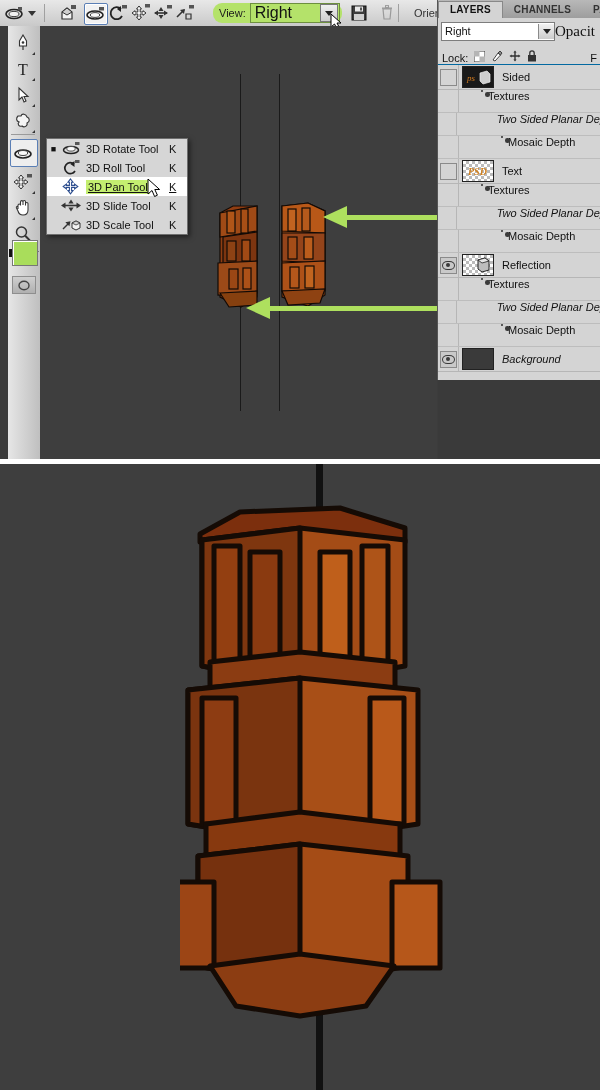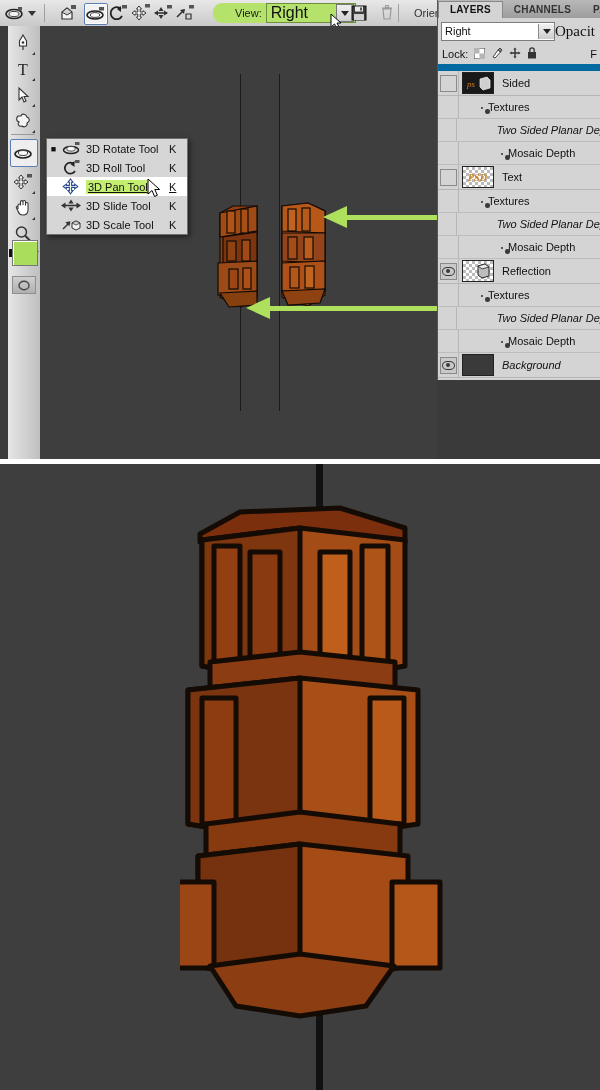--- a/index.html
+++ b/index.html
@@ -10,21 +10,21 @@
   
   #top-region{position:absolute;left:0;top:0;width:600px;height:460px;background:#3c3c3c;overflow:hidden;}
 
   
   #options-bar{position:absolute;left:0;top:0;width:600px;height:26px;
      background:linear-gradient(#e8e8e8,#c9c9c9);border-bottom:1px solid #8e8e8e;}
   .ob-icon{position:absolute;top:3px;width:22px;height:20px;display:flex;align-items:center;justify-content:center;}
   .ob-sep{position:absolute;top:4px;width:1px;height:18px;background:#a0a0a0;}
   .tool-sel{background:#f2f2f2;border:1px solid #5b7fb5;border-radius:2px;box-shadow:inset 0 0 0 1px #fff;}
   #view-group{position:absolute;left:213px;top:3px;height:20px;background:#b4e26a;border-radius:9px;
-     display:flex;align-items:center;padding:0 2px 0 22px;}
+     display:flex;align-items:center;padding:0 2px 0 6px;}
   #view-label{font-size:11px;color:#1a1a1a;margin-right:4px;}
   #view-combo{position:relative;width:88px;height:18px;background:#b4e26a;border:1px solid #6d8f3f;
      display:flex;align-items:center;}
   #view-combo .val{flex:1;padding-left:4px;font-size:16px;color:#111;}
   #view-combo .arrowbox{width:16px;height:16px;margin-right:1px;background:linear-gradient(#f0f0f0,#cfcfcf);
      border:1px solid #777;display:flex;align-items:center;justify-content:center;}
   .caret{width:0;height:0;border-left:4px solid transparent;border-right:4px solid transparent;border-top:5px solid #222;}
   #orient-text{position:absolute;left:414px;top:7px;font-size:11px;color:#333;white-space:nowrap;}
 
   
@@ -66,38 +66,38 @@
      border-left:1px solid #555;font-size:11px;color:#111;}
   #lp-tabs{height:18px;background:linear-gradient(#b8b8b8,#9d9d9d);display:flex;align-items:flex-end;}
   .lp-tab{height:16px;line-height:16px;padding:0 11px;font-size:10px;font-weight:bold;color:#333;letter-spacing:.2px;}
   .lp-tab.sel{background:#d4d4d4;color:#111;border-left:1px solid #888;border-right:1px solid #888;border-top:1px solid #888;}
   #lp-blend{height:22px;display:flex;align-items:center;padding:2px 3px;}
   #blend-combo{width:112px;height:17px;background:#fff;border:1px solid #7d7d7d;display:flex;align-items:center;}
   #blend-combo .val{flex:1;padding-left:3px;font-size:11px;}
   #blend-combo .arrowbox{width:15px;height:15px;background:linear-gradient(#f2f2f2,#ccc);border-left:1px solid #8a8a8a;
       display:flex;align-items:center;justify-content:center;}
   #opacity-lbl{margin-left:0;font-size:15px;color:#111;white-space:nowrap;font-family:Liberation Serif, serif;}
-  #lp-lock{height:20px;display:flex;align-items:center;padding:0 4px;border-bottom:7px solid #0369a1;}
+  #lp-lock{height:20px;display:flex;align-items:flex-end;padding:0 4px;border-bottom:1px solid #0369a1;}
   #lp-lock .lk{margin-right:6px;}
   #fill-lbl{margin-left:auto;font-size:11px;}
 
   .layer-row{position:relative;display:flex;align-items:center;height:24px;border-bottom:1px solid #b6b6b6;background:#d4d4d4;}
   .layer-row.sel{background:#b0b4c4;}
   .eye-cell{width:20px;height:100%;display:flex;align-items:center;justify-content:center;border-right:1px solid #b6b6b6;}
   .thumb{width:30px;height:20px;margin-left:3px;border:1px solid #222;position:relative;overflow:hidden;
      background-image:linear-gradient(45deg,#bbb 25%,transparent 25%),linear-gradient(-45deg,#bbb 25%,transparent 25%),
                       linear-gradient(45deg,transparent 75%,#bbb 75%),linear-gradient(-45deg,transparent 75%,#bbb 75%);
      background-size:6px 6px;background-position:0 0,0 3px,3px -3px,-3px 0px;background-color:#fff;}
   .thumb.dark{background:#2e2e2e;background-image:none;}
   .thumb.solid{background:#3a3a3a;background-image:none;}
   .layer-name{margin-left:8px;font-size:11px;}
   .layer-name.b{font-weight:bold;}
   .layer-name.i{font-style:italic;}
 
-  .sub-row{position:relative;display:flex;align-items:center;height:22px;border-bottom:1px solid #bdbdbd;background:#d4d4d4;}
+  .sub-row{position:relative;display:flex;height:22px;border-bottom:1px solid #bdbdbd;background:#d4d4d4;}
   .sub-row .spacer{width:20px;height:100%;border-right:1px solid #b6b6b6;}
   .sub-row .txt{font-size:11px;}
   .eye{width:13px;height:9px;position:relative;}
   .eye .outer{position:absolute;inset:0;border:1.4px solid #3a3a3a;border-radius:50% / 60%;}
   .eye .pup{position:absolute;left:4.2px;top:2px;width:4.5px;height:4.5px;border-radius:50%;background:#3a3a3a;}
   .eyebox{width:15px;height:15px;border:1px solid #8a8a8a;background:#c9c9c9;display:flex;align-items:center;justify-content:center;}
   .eyebox.empty{background:#d4d4d4;}
   #lp-bottom{position:absolute;left:0;top:380px;width:163px;height:80px;background:#3a3a3a;}
 
   

